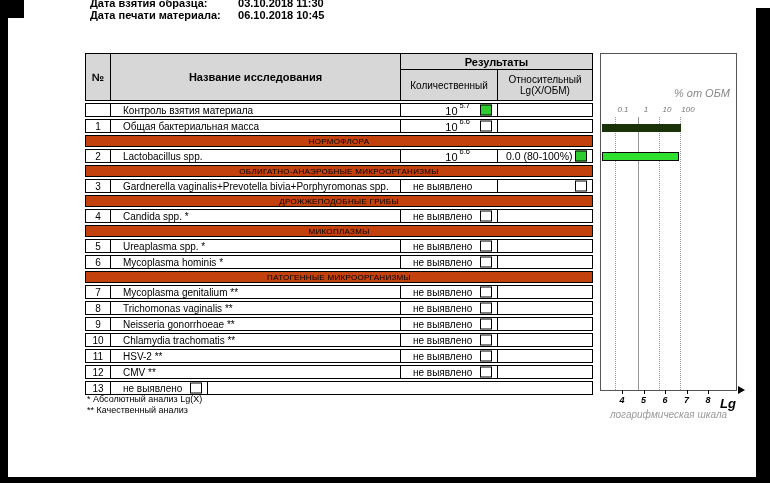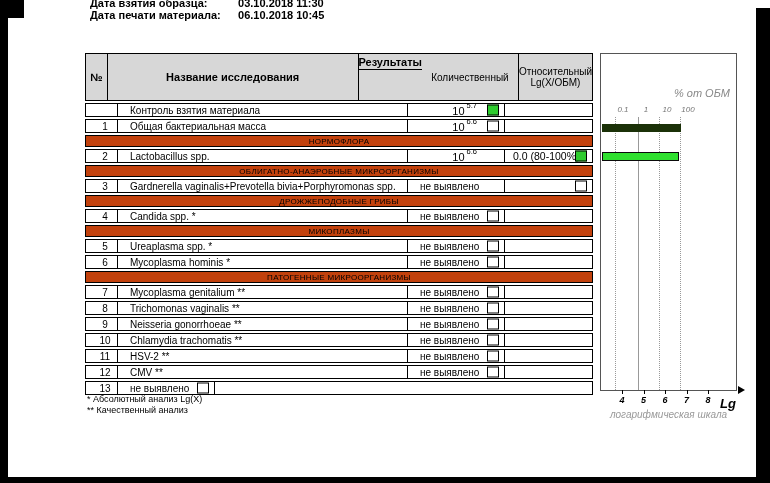--- a/index.html
+++ b/index.html
@@ -17,27 +17,27 @@
   
   .dates { position:absolute; left:90px; top:-3px; font-size:11px; font-weight:bold; }
   .date-line { height:12px; line-height:12px; }
   .date-line .lbl { display:inline-block; width:145px; }
 
   
   .tbl { position:absolute; left:85px; top:53px; width:508px; }
   .thead { display:flex; height:48px; border:1px solid #000; background:#d7d7d7; margin-bottom:2px; }
   .h-num  { width:25px; border-right:1px solid #000; display:flex; align-items:center; justify-content:center; font-weight:bold; font-size:11px; }
   .h-name { width:290px; border-right:1px solid #000; display:flex; align-items:center; justify-content:center; font-weight:bold; font-size:11px; }
-  .h-results { flex:1; display:flex; }
+  .h-results { flex:1; display:flex; flex-direction:column; }
   .h-res-top { height:16px; border-bottom:1px solid #000; display:flex; align-items:center; justify-content:center; font-weight:bold; font-size:11px; }
   .h-res-bottom { flex:1; display:flex; }
   .h-quant { width:97px; border-right:1px solid #000; display:flex; align-items:center; justify-content:center; font-size:10px; }
   .h-rel { flex:1; display:flex; flex-direction:column; align-items:center; justify-content:center; font-size:10px; line-height:11px; }
 
-  .trow { display:flex; height:14px; margin-bottom:2px; border:1px solid #000; background:#fff;padding-left:7px; }
+  .trow { display:flex; height:14px; margin-bottom:2px; border:1px solid #000; background:#fff; }
   .sec  { height:12px; margin-bottom:2px; border:1px solid #000; background:#c2410c; display:flex; align-items:center; justify-content:center; }
   .sec-label { font-size:8px; letter-spacing:0.3px; }
   .c-num  { width:25px; border-right:1px solid #000; display:flex; align-items:center; justify-content:center; font-size:10px; }
   .c-name { width:290px; border-right:1px solid #000; display:flex; align-items:center; padding-left:12px; font-size:10px; white-space:nowrap; overflow:hidden; }
   .c-quant { width:97px; border-right:1px solid #000; position:relative; display:flex; align-items:center; }
   .c-rel  { flex:1; position:relative; display:flex; align-items:center; }
   .qt { margin-left:12px; font-size:10px; }
   .qv { position:absolute; right:27px; top:50%; transform:translateY(-50%); font-size:11px; line-height:11px; }
   .qv sup { font-size:7.5px; position:relative; top:-3.5px; margin-left:2px; }
   .rt { margin-left:8px; font-size:10.5px; }

